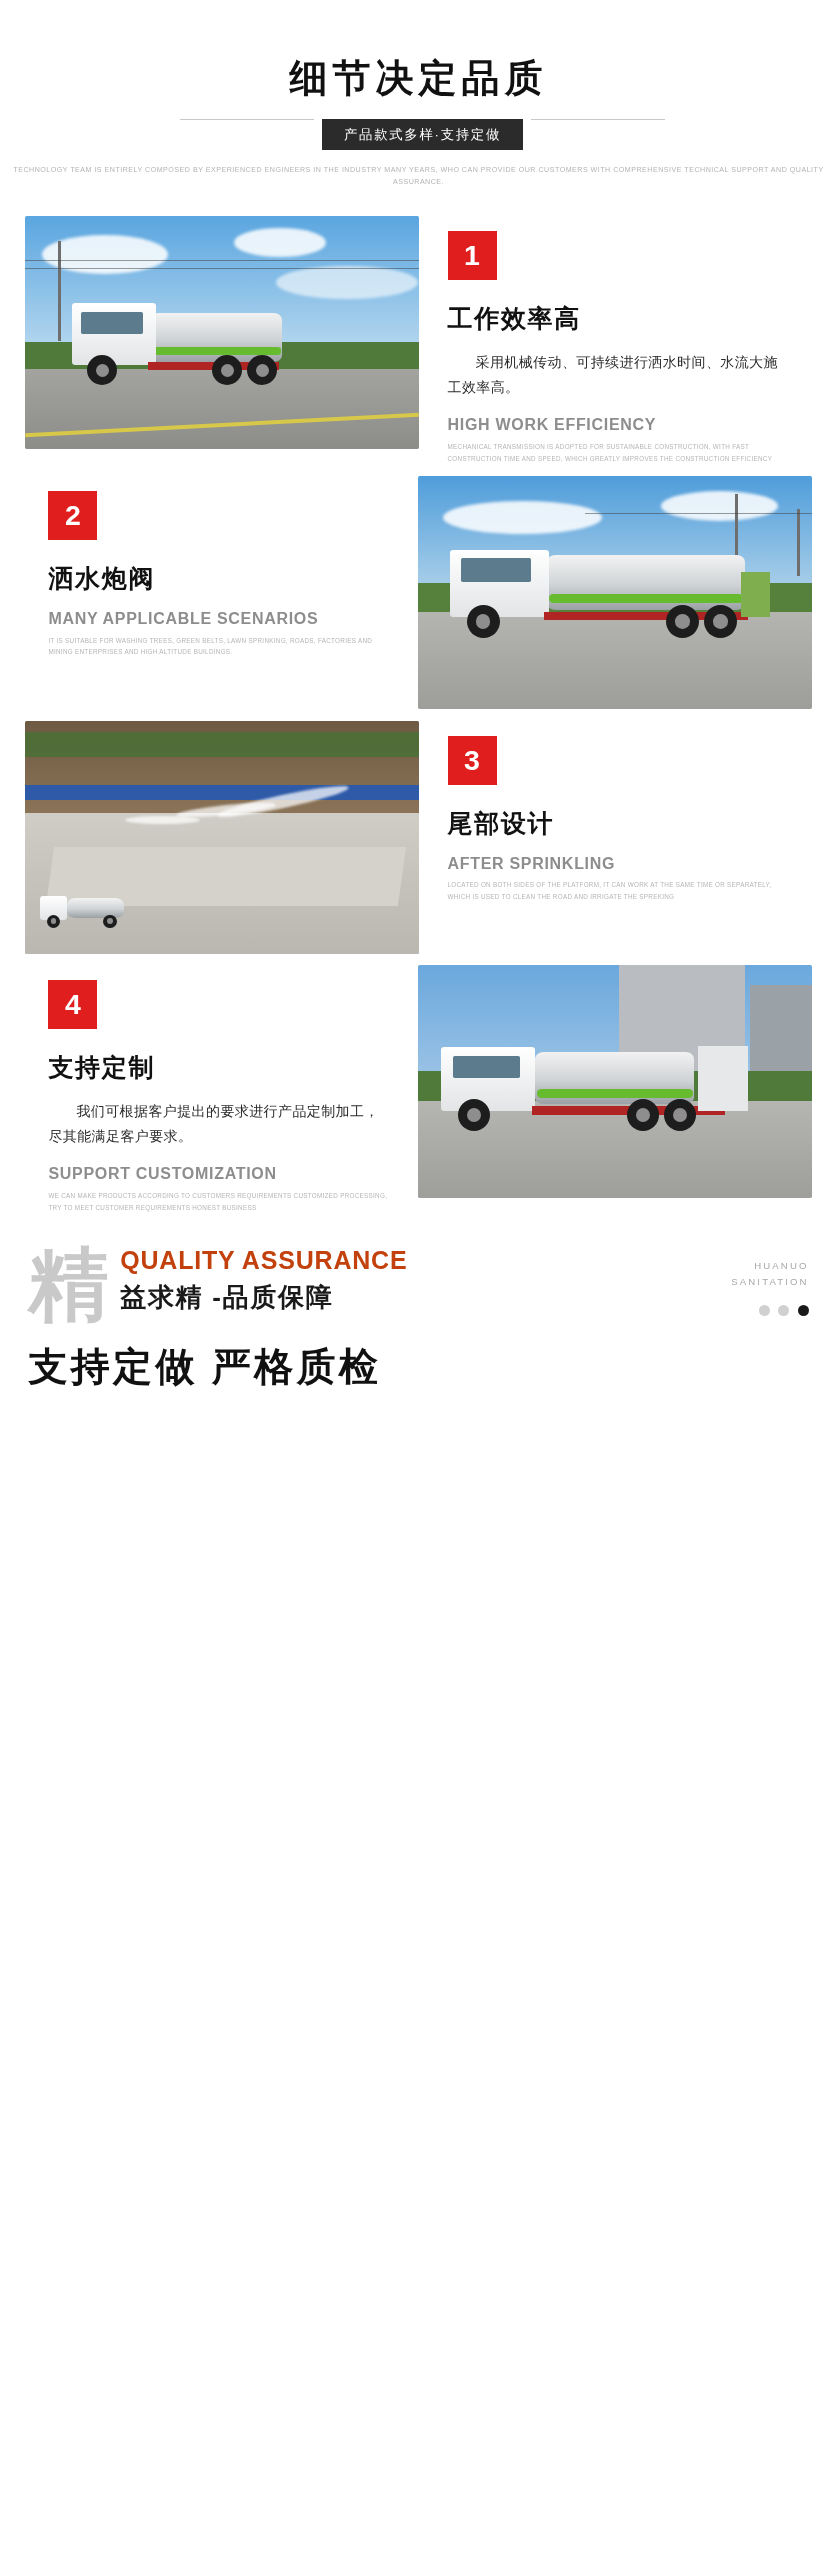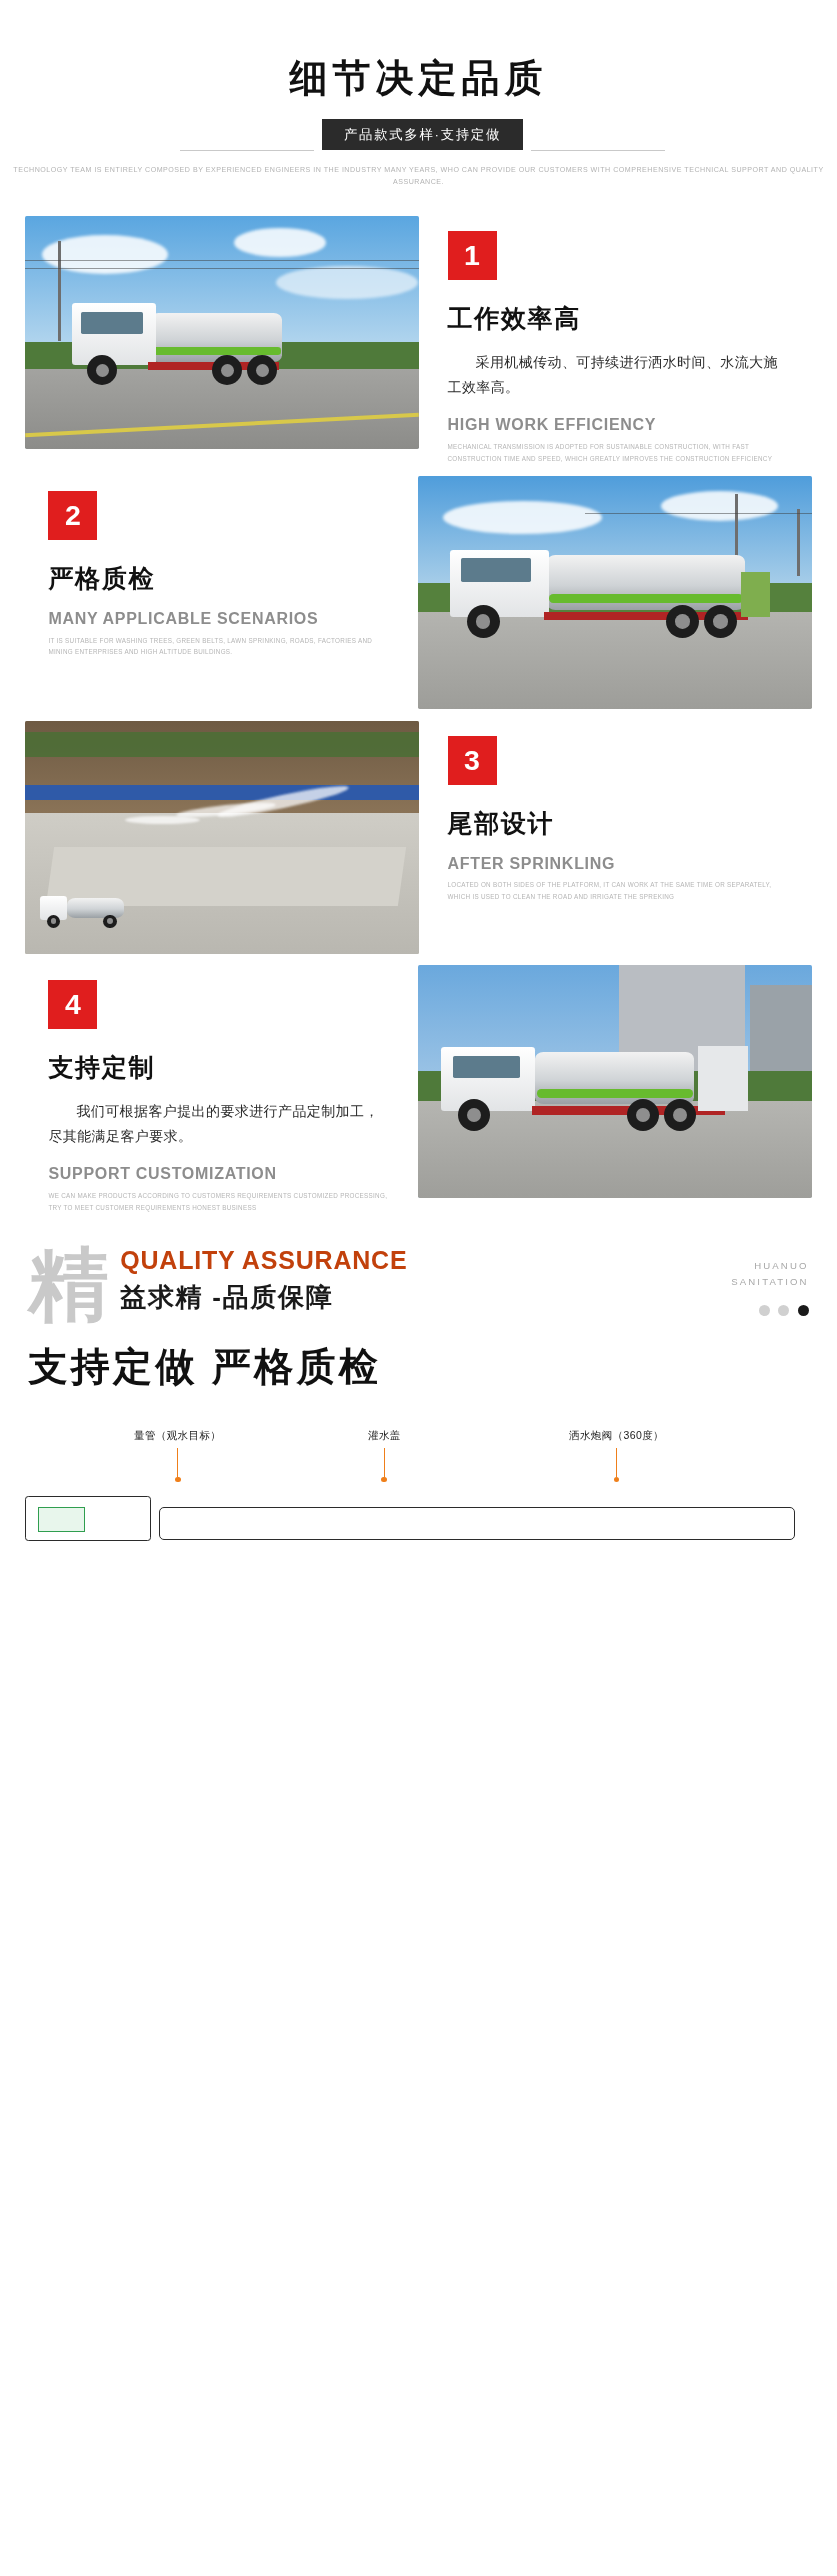--- a/index.html
+++ b/index.html
@@ -15,21 +15,21 @@
   
   .header { padding: 59px 0 28.5px; text-align: center; }
   .header h1 {
     font-size: 38px;
     font-weight: bold;
     letter-spacing: 5px;
     color: #111;
     line-height: 1;
   }
   .header .rule-wrap {
-    display: flex; align-items: flex-end; justify-content: center;
+    display: flex; align-items: flex-start; justify-content: center;
     margin-top: 22px;
     padding-left: 8px;
   }
   .header .rule { width: 134px; height: 0.8px; background: #c9c9c9; }
   .header .badge {
     background: #2b2b2b;
     color: #fff;
     font-size: 13.4px;
     letter-spacing: 1.7px;
     padding: 6.7px 22px;
@@ -244,21 +244,21 @@
         <div class="glass" style="left:23.4px;top:8.4px;width:70px;height:23.4px;"></div>
         <div class="chassis" style="left:106px;top:62px;width:204px;height:8.4px;"></div>
         <div class="bldg" style="left:303px;top:22px;width:28.5px;height:45px;background:#7fae4e;"></div>
         <div class="wheel" style="left:28.5px;top:55px;width:33px;height:33px;"></div>
         <div class="wheel" style="left:228px;top:55px;width:33px;height:33px;"></div>
         <div class="wheel" style="left:266px;top:55px;width:33px;height:33px;"></div>
       </div>
     </div>
     <div class="txt">
       <div class="numbox">2</div>
-      <div class="f-title">严格质检</div>
+      <div class="f-title">洒水炮阀</div>
       <div class="f-en-title">MANY APPLICABLE SCENARIOS</div>
       <div class="f-en-desc">IT IS SUITABLE FOR WASHING TREES, GREEN BELTS, LAWN SPRINKING, ROADS, FACTORIES AND MINING ENTERPRISES AND HIGH ALTITUDE BUILDINGS.</div>
     </div>
   </div>
 
   <div class="feature">
     <div class="photo">
       <div class="sky" style="background:#b9b2a4;"></div>
       <div class="ground" style="top:0;height:92px;background:linear-gradient(#6e5a43,#8a7357);"></div>
       <div class="treeline" style="top:11.7px;height:25px;background:#4a6e35;opacity:.85;"></div>
@@ -324,38 +324,15 @@
       <div>SANITATION</div>
     </div>
     <div class="dots">
       <span class="dot"></span>
       <span class="dot"></span>
       <span class="dot on"></span>
     </div>
     <div class="qa-headline">支持定做  严格质检</div>
   </div>
 
-  <div class="diagram">
-    <div class="callout" style="left:134px;top:5px;">
-      <div class="lbl">量管（观水目标）</div>
-      <div class="stem"></div>
-      <div class="dotp"></div>
-    </div>
-    <div class="callout" style="left:368px;top:5px;">
-      <div class="lbl">灌水盖</div>
-      <div class="stem"></div>
-      <div class="dotp"></div>
-    </div>
-    <div class="callout" style="left:569px;top:5px;">
-      <div class="lbl">洒水炮阀（360度）</div>
-      <div class="stem"></div>
-      <div class="dotp"></div>
-    </div>
-
-    <div class="diagram-truck">
-      <div class="dt-outline" style="left:0;top:6.7px;width:126px;height:45px;border-radius:3.3px;"></div>
-      <div class="dt-outline" style="left:13.4px;top:18.4px;width:47px;height:25px;border-color:#2f9e4f;background:#e8f6ec;"></div>
-      <div class="dt-outline" style="left:134px;top:18.4px;width:636px;height:33px;border-radius:5px;"></div>
-    </div>
-  </div>
 
 </div>
 
 
 </body></html>

